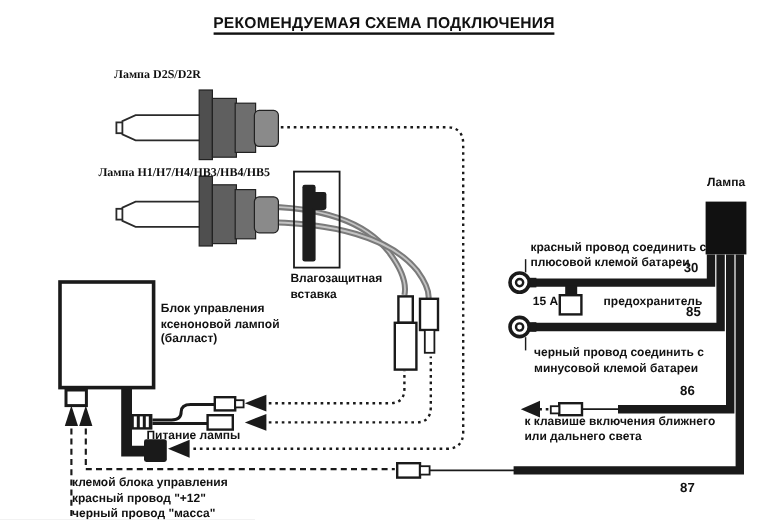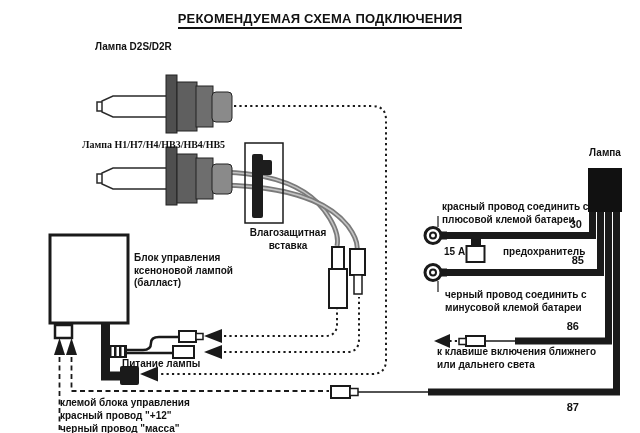--- a/index.html
+++ b/index.html
@@ -132,23 +132,23 @@
       <path d="M358 392 H430" stroke="#1a1a1a" stroke-width="1.5"></path>
       <rect x="331" y="386" width="19" height="12" fill="#fff" stroke="#1a1a1a" stroke-width="2"></rect>
       <rect x="350" y="388.5" width="8" height="7" fill="#fff" stroke="#1a1a1a" stroke-width="1.5"></rect>
     </g>
 
     <rect x="588" y="168" width="34" height="44" fill="#111"></rect>
   </svg>
 
   <div class="lbl title"><span>РЕКОМЕНДУЕМАЯ СХЕМА ПОДКЛЮЧЕНИЯ</span></div>
 
-  <div class="lbl" style="left:95px;top:41px;">Лампа D2S/D2R</div>
+  <div class="lbl" style="left:95px;top:57px;font-family:Liberation Serif, serif;">Лампа D2S/D2R</div>
   <div class="lbl" style="left:82px;top:139px;font-family:Liberation Serif, serif;">Лампа H1/H7/H4/HB3/HB4/HB5</div>
-  <div class="lbl" style="left:242px;top:227px;width:92px;text-align:center;">Влагозащитная вставка</div>
+  <div class="lbl" style="left:242px;top:227px;width:92px;">Влагозащитная вставка</div>
 
   <div class="lbl" style="left:134px;top:252px;width:104px;">Блок управления ксеноновой лампой (балласт)</div>
   <div class="lbl" style="left:122px;top:358px;">Питание лампы</div>
 
   <div class="lbl" style="left:588px;top:147px;width:34px;text-align:center;">Лампа</div>
 
   <div class="lbl note" style="left:442px;top:200px;width:152px;">красный провод соединить с плюсовой клемой батареи</div>
   <div class="lbl" style="left:444px;top:246px;">15 А</div>
   <div class="lbl" style="left:488px;top:246px;margin-left:15px;">предохранитель</div>
   <div class="lbl note" style="left:445px;top:288px;width:162px;">черный провод соединить с минусовой клемой батареи</div>

